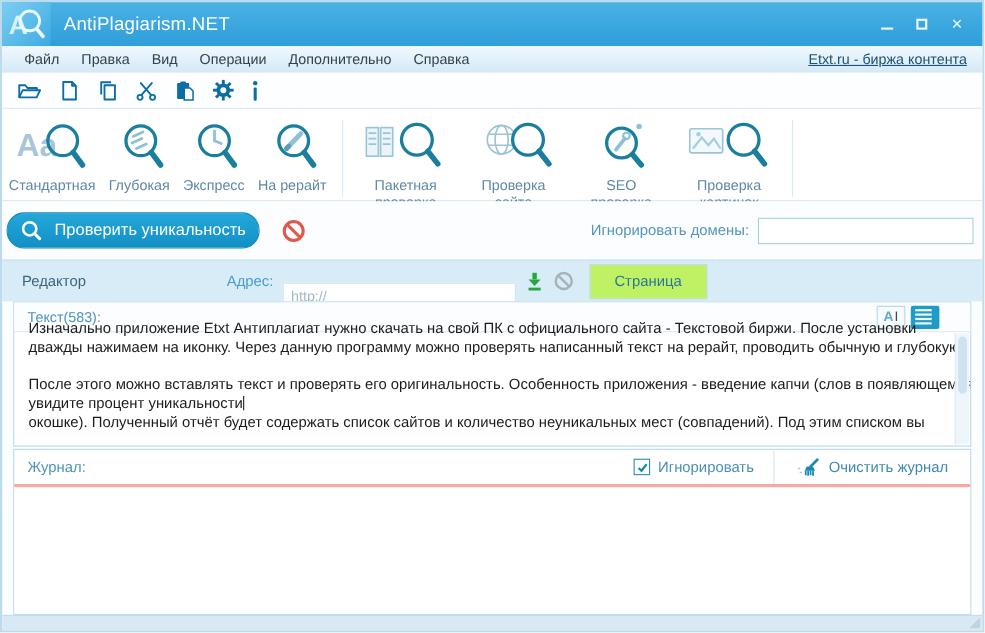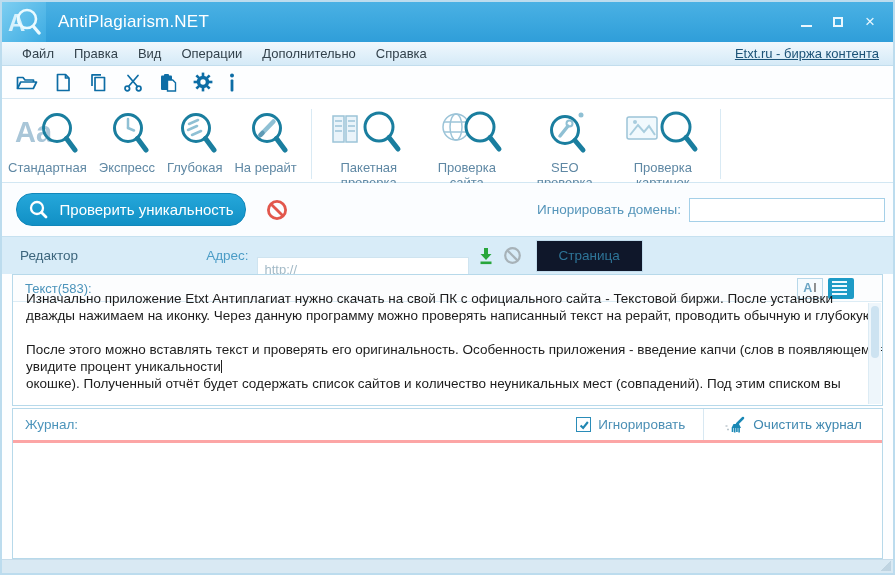--- a/index.html
+++ b/index.html
@@ -35,38 +35,38 @@
   
   .modes { height:84px; flex:0 0 84px; background:#fff; border-bottom:1px solid #d2e7f3;
            display:flex; align-items:flex-start; padding-top:8px; }
   .mode { display:flex; flex-direction:column; align-items:center; padding:2px 6px; cursor:default; }
   .mode .lbl { font-size:13px; color:#5f88a4; margin-top:1px; white-space:nowrap; }
   .mode .lbl2 { font-size:13px; color:#5f88a4; margin-top:1px; text-align:center; line-height:15px; width:86px; }
   .vdiv { width:1px; background:#d9eaf4; height:70px; margin:2px 8px 0 8px; }
 
   
   .checkrow { height:53px; flex:0 0 53px; background:#fbfdff; display:flex; align-items:center; }
-  .check-btn { margin-left:14px; width:230px; height:33px; border-radius:16px; border:1px solid #1187ba;
+  .check-btn { margin-left:4px; width:230px; height:33px; border-radius:16px; border:1px solid #1187ba;
                background:linear-gradient(180deg,#25a7da,#1190c5); color:#fff; font-size:15px;
                display:flex; align-items:center; justify-content:center; gap:12px; cursor:pointer; }
   .stop-ico { margin-left:20px; display:flex; }
   .ignore-lbl { margin-left:auto; color:#5595ba; font-size:13.5px; }
   .ignore-input { width:196px; height:24px; border:1px solid #a5d0e8; background:#fff; margin:0 8px 0 8px;
                   font-size:13px; padding:0 5px; outline:none; }
 
   
   .tabrow { height:38px; flex:0 0 38px; background:#d8ecf8; border-top:1px solid #c6e1f0;
             display:flex; align-items:center; }
   .tab-editor { margin-left:18px; color:#3c657c; font-size:13.5px; }
   .addr-lbl { margin-left:128px; color:#4b9cc6; font-size:13.5px; }
   .addr-input { width:212px; height:26px; border:1px solid #cfe4f0; background:#fff; margin-left:8px;
                 font-size:13px; padding:0 7px; outline:none; color:#15803d;margin-top:28px; }
   .addr-input::placeholder { color:#a3bac7; }
   .mini-ico { margin-left:8px; display:flex; align-items:center; cursor:pointer; }
-  .tab-page { margin-left:14px; height:32px; background:#0f172a; border:1px solid #c2dcec;
+  .tab-page { margin-left:14px; height:32px; background:#bef264; border:1px solid #c2dcec;
               padding:0 22px; line-height:30px; color:#2e7598; font-size:13.5px; cursor:pointer; }
 
   
   .textpanel { margin:0 10px; flex:0 0 132px; border:1px solid #b7d9ea; background:#fff;
                position:relative; display:flex; flex-direction:column; }
   .tp-head { height:27px; flex:0 0 27px; border-bottom:1px solid #dcecf5; display:flex; align-items:center;
              background:#fcfdfe; }
   .tp-title { margin-left:12px; color:#4c94bb; font-size:13px; }
   .tp-icons { margin-left:auto; margin-right:28px; display:flex; gap:5px; }
   .ico-acursor { width:26px; height:21px; border:1px solid #b7d8ea; background:#f6fbfe; display:flex;
@@ -208,38 +208,38 @@
           <circle cx="42" cy="19" r="13.5" fill="none" stroke="#1a7e9f" stroke-width="3"></circle>
           <line x1="51.5" y1="29.5" x2="60" y2="41" stroke="#1a7e9f" stroke-width="5" stroke-linecap="round"></line>
         </svg>
       </span>
       <span class="lbl">Стандартная</span>
     </div>
     <div class="mode">
       <span>
         <svg width="50" height="46" viewBox="0 0 50 46">
           <circle cx="26" cy="19" r="13.5" fill="none" stroke="#1a7e9f" stroke-width="3"></circle>
-          <line x1="26" y1="19" x2="26" y2="10" stroke="#8fc0d4" stroke-width="2.5" stroke-linecap="round"></line>
-          <line x1="26" y1="19" x2="32" y2="21.5" stroke="#8fc0d4" stroke-width="2.5" stroke-linecap="round"></line>
-          <line x1="35.5" y1="29.5" x2="44" y2="41" stroke="#1a7e9f" stroke-width="5" stroke-linecap="round"></line>
-        </svg>
-      </span>
-      <span class="lbl">Экспресс</span>
-    </div>
-    <div class="mode">
-      <span>
-        <svg width="50" height="46" viewBox="0 0 50 46">
-          <circle cx="26" cy="19" r="13.5" fill="none" stroke="#1a7e9f" stroke-width="3"></circle>
           <line x1="19" y1="15" x2="28" y2="11" stroke="#8fc0d4" stroke-width="2.5" stroke-linecap="round"></line>
           <line x1="18" y1="21" x2="27" y2="17" stroke="#8fc0d4" stroke-width="2.5" stroke-linecap="round"></line>
           <line x1="22" y1="26" x2="31" y2="22" stroke="#8fc0d4" stroke-width="2.5" stroke-linecap="round"></line>
           <line x1="35.5" y1="29.5" x2="44" y2="41" stroke="#1a7e9f" stroke-width="5" stroke-linecap="round"></line>
         </svg>
       </span>
       <span class="lbl">Глубокая</span>
+    </div>
+    <div class="mode">
+      <span>
+        <svg width="50" height="46" viewBox="0 0 50 46">
+          <circle cx="26" cy="19" r="13.5" fill="none" stroke="#1a7e9f" stroke-width="3"></circle>
+          <line x1="26" y1="19" x2="26" y2="10" stroke="#8fc0d4" stroke-width="2.5" stroke-linecap="round"></line>
+          <line x1="26" y1="19" x2="32" y2="21.5" stroke="#8fc0d4" stroke-width="2.5" stroke-linecap="round"></line>
+          <line x1="35.5" y1="29.5" x2="44" y2="41" stroke="#1a7e9f" stroke-width="5" stroke-linecap="round"></line>
+        </svg>
+      </span>
+      <span class="lbl">Экспресс</span>
     </div>
     <div class="mode">
       <span>
         <svg width="50" height="46" viewBox="0 0 50 46">
           <circle cx="26" cy="19" r="13.5" fill="none" stroke="#1a7e9f" stroke-width="3"></circle>
           <line x1="19.5" y1="26" x2="32.5" y2="12.5" stroke="#8fc0d4" stroke-width="4.5" stroke-linecap="round"></line>
           <line x1="19.5" y1="26" x2="21.5" y2="24" stroke="#5e9ab5" stroke-width="4.5" stroke-linecap="round"></line>
           <line x1="35.5" y1="29.5" x2="44" y2="41" stroke="#1a7e9f" stroke-width="5" stroke-linecap="round"></line>
         </svg>
       </span>

